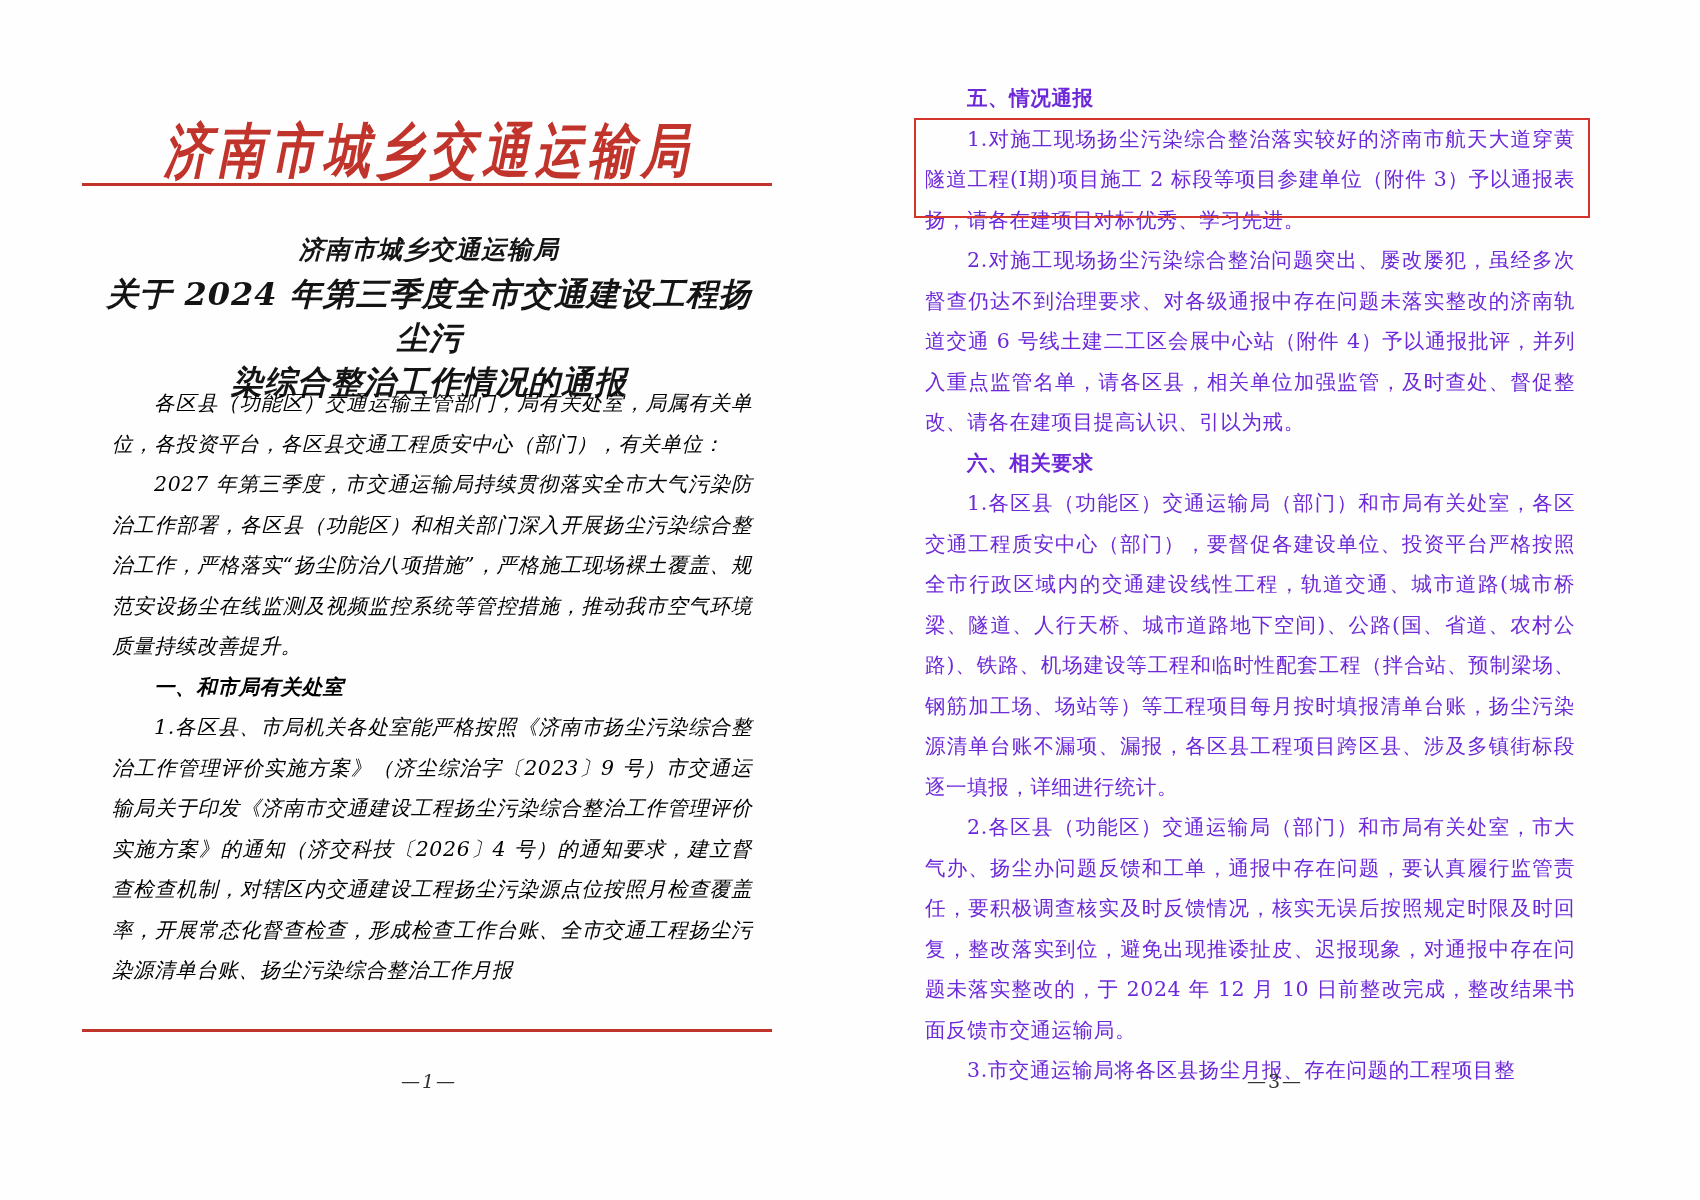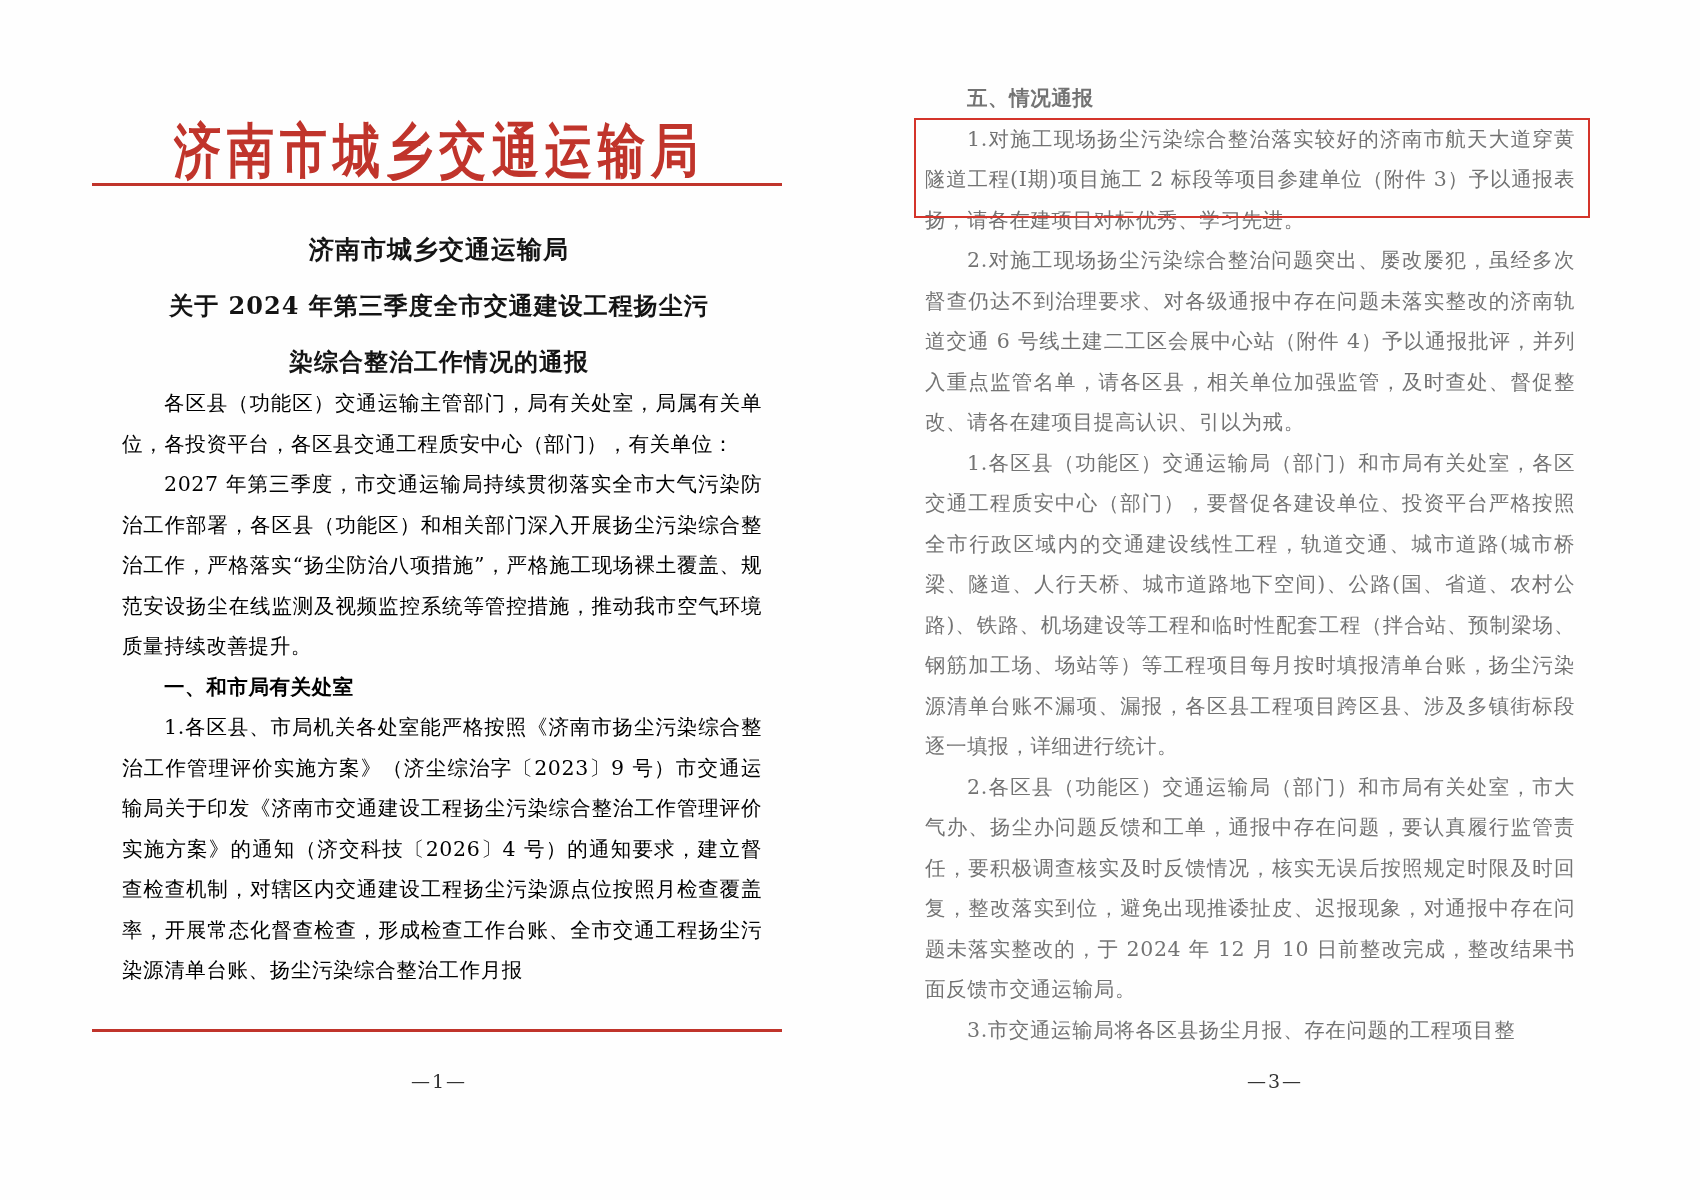--- a/index.html
+++ b/index.html
@@ -20,22 +20,23 @@
     height: 1200px;
     background: #fefefe;
   }
   
   .page {
     position: absolute;
     top: 0;
     height: 1200px;
   }
   .page-left {
-    left: 14px;
+    left: 4px;
     width: 850px;
+    font-style: italic;
   }
   .page-right {
     left: 850px;
     width: 850px;
   }
   .letterhead {
     position: absolute;
     top: 112px;
     left: 95px;
     width: 660px;
@@ -66,22 +67,21 @@
     width: 650px;
     text-align: center;
     font-weight: bold;
     font-size: 25px;
     line-height: 44px;
     letter-spacing: 1px;
     color: #141414;
   }
   .doc-title .line2,
   .doc-title .line3 {
-    font-size: 24px;
-    margin-top: 12px;
+    font-size: 32px;
   }
   .body-left {
     position: absolute;
     top: 383px;
     left: 108px;
     width: 640px;
     font-size: 20.5px;
     line-height: 40.5px;
     letter-spacing: 0.6px;
     text-align: justify;
@@ -89,21 +89,21 @@
   }
   .body-right {
     position: absolute;
     top: 78px;
     left: 75px;
     width: 650px;
     font-size: 20.5px;
     line-height: 40.5px;
     letter-spacing: 0.6px;
     text-align: justify;
-    color: #737373;
+    color: #6d28d9;
   }
   p {
     margin: 0;
   }
   .indent {
     text-indent: 2.05em;
   }
   .section-head {
     text-indent: 2.05em;
     font-weight: bold;
@@ -166,20 +166,21 @@
     <div class="bottom-rule"></div>
     <div class="page-num page-num-left">—1—</div>
   </div>
 
   <div class="page page-right">
 
     <div class="body-right">
       <p class="section-head">五、情况通报</p>
       <p class="indent emph">1.对施工现场扬尘污染综合整治落实较好的济南市航天大道穿黄隧道工程(Ⅰ期)项目施工 2 标段等项目参建单位（附件 3）予以通报表扬，请各在建项目对标优秀、学习先进。</p>
       <p class="indent">2.对施工现场扬尘污染综合整治问题突出、屡改屡犯，虽经多次督查仍达不到治理要求、对各级通报中存在问题未落实整改的济南轨道交通 6 号线土建二工区会展中心站（附件 4）予以通报批评，并列入重点监管名单，请各区县，相关单位加强监管，及时查处、督促整改、请各在建项目提高认识、引以为戒。</p>
+      <p class="section-head">六、相关要求</p>
       <p class="indent">1.各区县（功能区）交通运输局（部门）和市局有关处室，各区交通工程质安中心（部门），要督促各建设单位、投资平台严格按照全市行政区域内的交通建设线性工程，轨道交通、城市道路(城市桥梁、隧道、人行天桥、城市道路地下空间)、公路(国、省道、农村公路)、铁路、机场建设等工程和临时性配套工程（拌合站、预制梁场、钢筋加工场、场站等）等工程项目每月按时填报清单台账，扬尘污染源清单台账不漏项、漏报，各区县工程项目跨区县、涉及多镇街标段逐一填报，详细进行统计。</p>
       <p class="indent">2.各区县（功能区）交通运输局（部门）和市局有关处室，市大气办、扬尘办问题反馈和工单，通报中存在问题，要认真履行监管责任，要积极调查核实及时反馈情况，核实无误后按照规定时限及时回复，整改落实到位，避免出现推诿扯皮、迟报现象，对通报中存在问题未落实整改的，于 2024 年 12 月 10 日前整改完成，整改结果书面反馈市交通运输局。</p>
       <p class="indent">3.市交通运输局将各区县扬尘月报、存在问题的工程项目整</p>
     </div>
 
     <div class="highlight-box"></div>
 
     <div class="page-num">—3—</div>
   </div>
 

